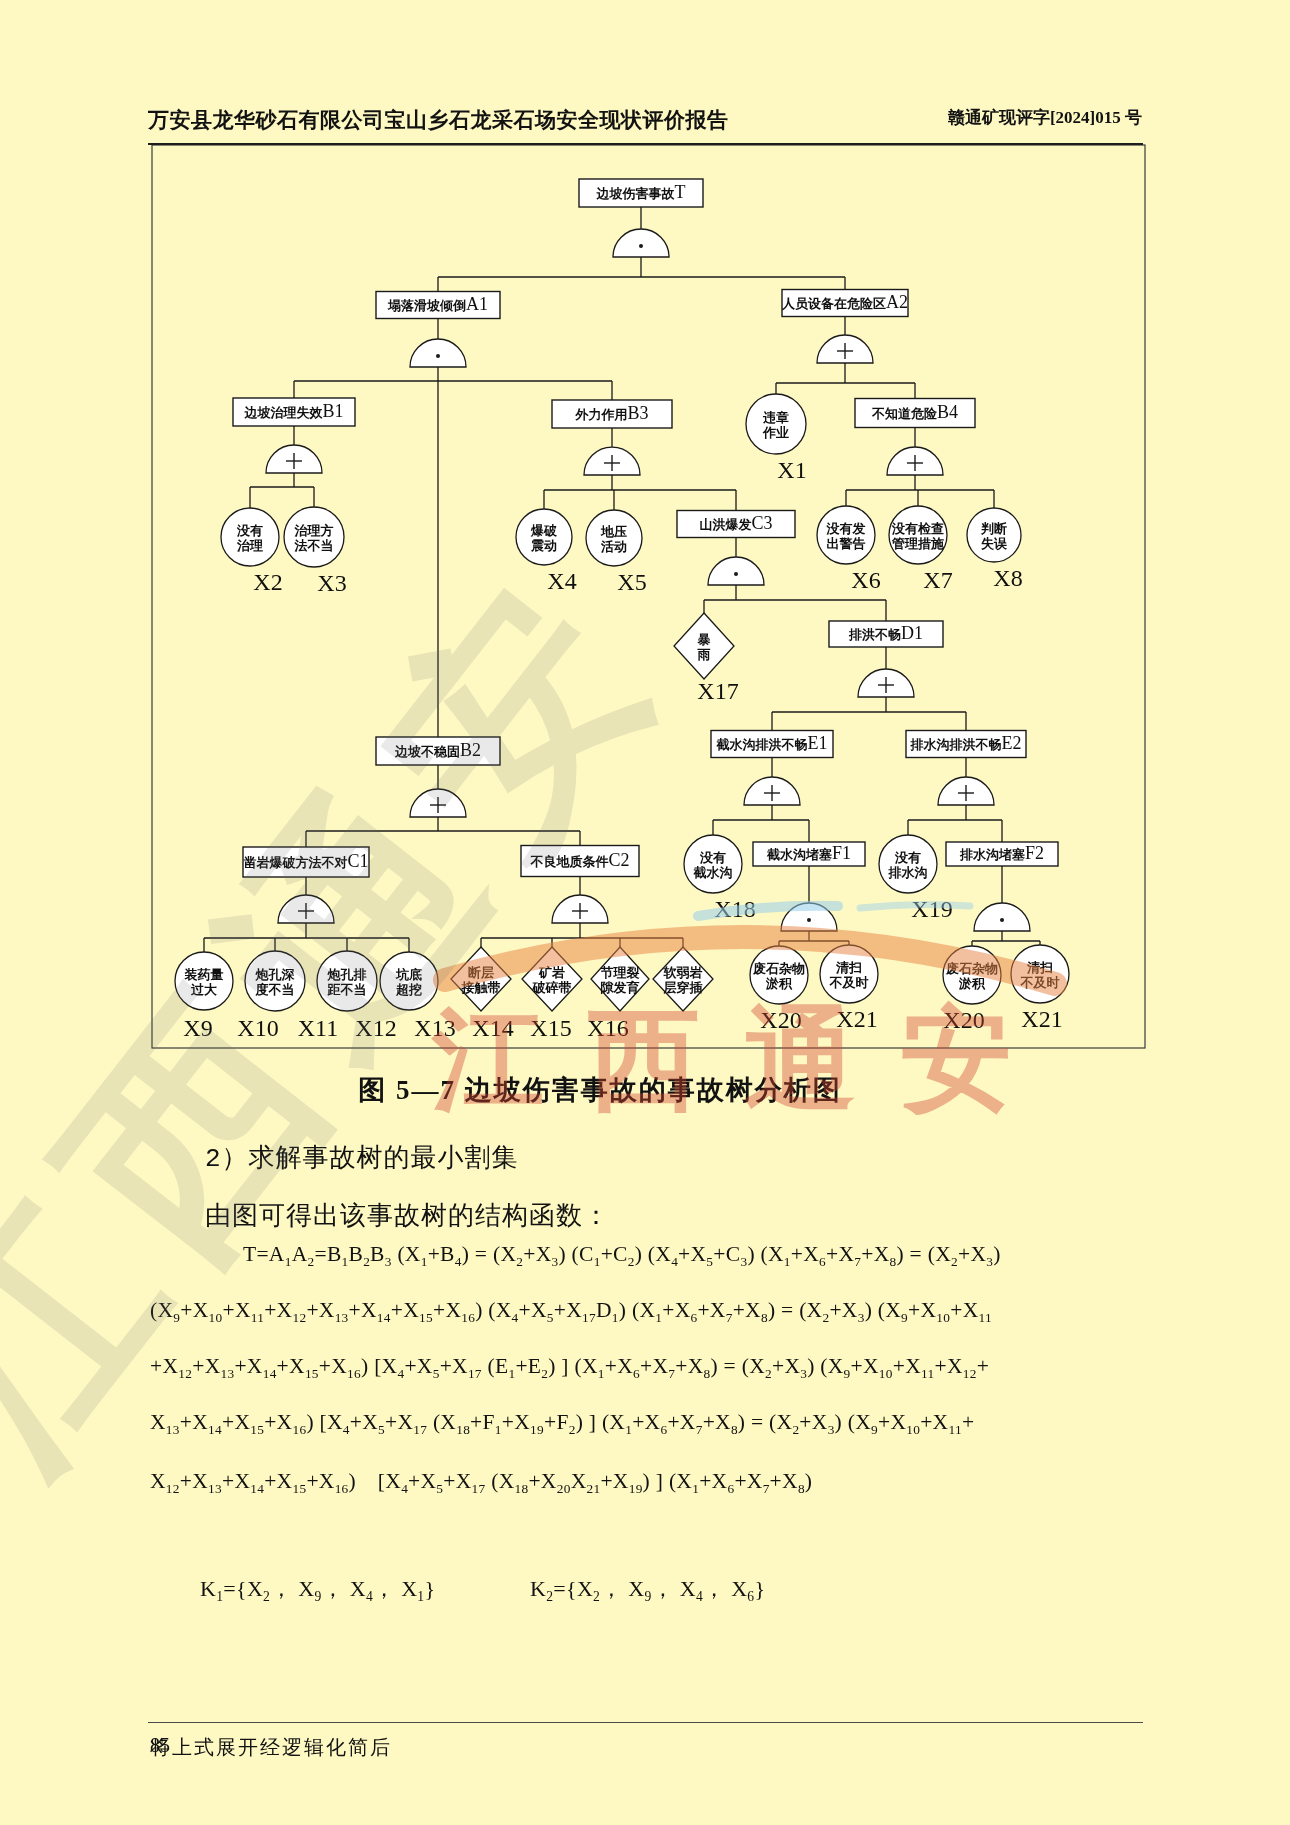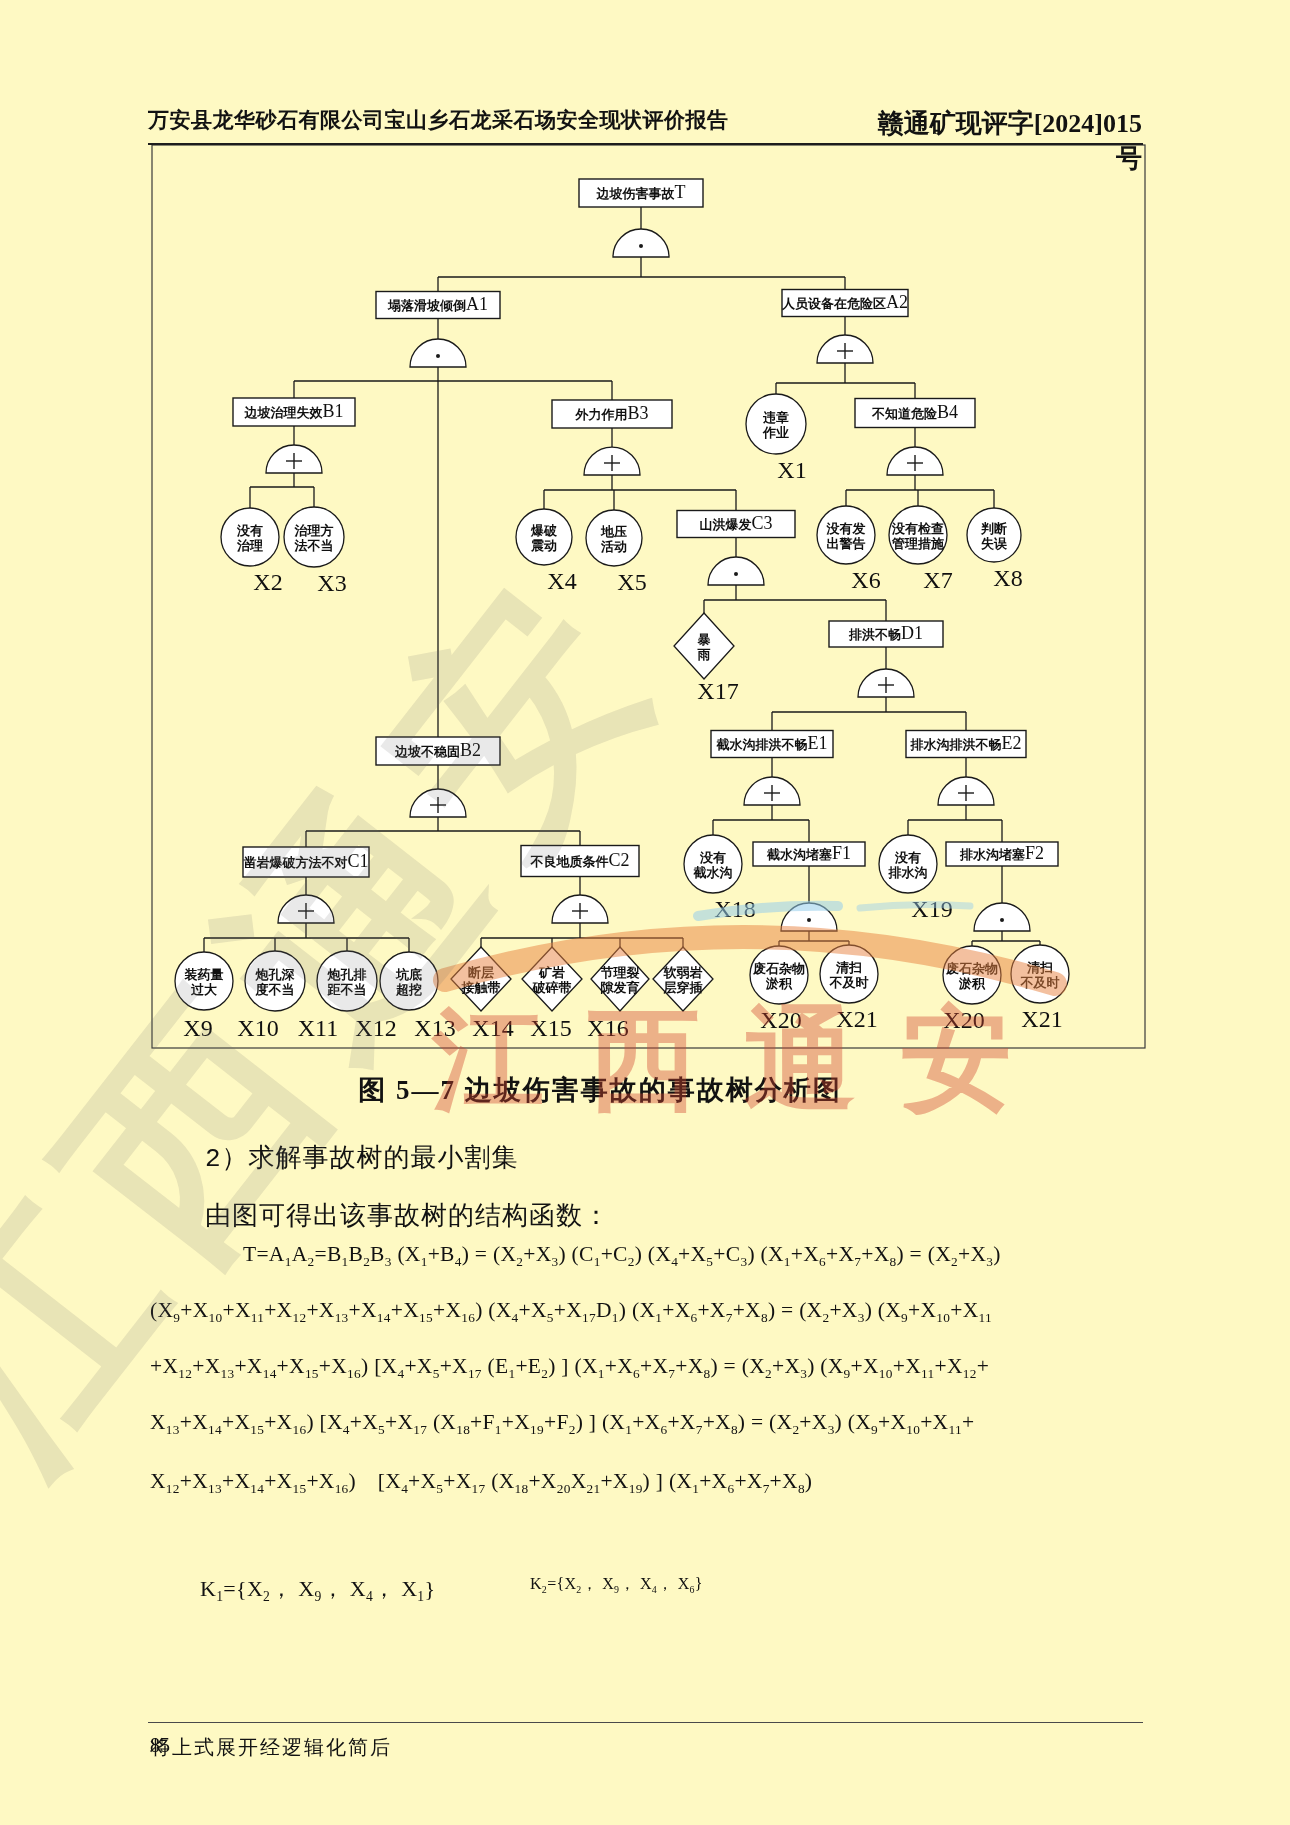--- a/index.html
+++ b/index.html
@@ -1,20 +1,20 @@
 <!DOCTYPE html>
 <html><head>
 <meta charset="utf-8">
 <style>
   html,body{margin:0;padding:0;background:#888;}
   .page{position:relative;width:1290px;height:1825px;background:#fef9c3;overflow:hidden;
         font-family:"Liberation Serif","DejaVu Serif",serif;color:#121212;margin:0 auto;}
   
   .hdr-left{position:absolute;left:148px;top:106px;font-size:21px;font-weight:bold;letter-spacing:.5px;z-index:3;}
-  .hdr-right{position:absolute;left:860px;top:106px;width:282px;font-size:26px;font-weight:bold;text-align:right;z-index:3;}
+  .hdr-right{position:absolute;left:860px;top:106px;width:282px;font-size:17px;font-weight:bold;text-align:right;z-index:3;}
   .hdr-rule{position:absolute;left:148px;top:143px;width:995px;height:2px;background:#1d1d1d;z-index:3;}
   
   #tree-svg{position:absolute;left:150px;top:140px;z-index:2;}
   .nt{font-family:"Liberation Serif","DejaVu Serif",serif;font-size:13px;font-weight:bold;fill:#101010;}
   .nid{font-size:18px;font-weight:normal;}
   .xid{font-family:"Liberation Serif","DejaVu Serif",serif;font-size:24px;fill:#101010;}
   .caption{position:absolute;left:150px;top:1072px;width:900px;text-align:center;font-size:27px;
            font-weight:bold;letter-spacing:2px;z-index:3;}
   
   .para{position:absolute;font-size:26px;letter-spacing:1px;z-index:3;white-space:nowrap;}
@@ -22,21 +22,21 @@
   .p-intro{left:205px;top:1198px;}
   .p-expand{left:205px;top:1516px;}
   .fm{position:absolute;font-size:21.5px;white-space:nowrap;z-index:3;letter-spacing:.3px;}
   .fm sub{font-size:.62em;}
   .fm1{left:243px;top:1242px;}
   .fm2{left:150px;top:1298px;}
   .fm3{left:150px;top:1354px;}
   .fm4{left:150px;top:1410px;}
   .fm5{left:150px;top:1466px;}
   .k1{left:200px;top:1574px;font-size:22px;}
-  .k2{left:530px;top:1574px;font-size:16px;}
+  .k2{left:530px;top:1574px;font-size:22px;}
   
   .ft-rule{position:absolute;left:148px;top:1722px;width:995px;height:1px;background:#4a4a4a;z-index:3;}
   .ft-company{position:absolute;left:150px;top:1734px;font-size:20px;letter-spacing:2px;z-index:3;}
   .ft-page{position:absolute;left:150px;top:1734px;width:860px;text-align:left;font-size:20px;z-index:3;}
   
   .wm-gray{position:absolute;left:90px;top:1210px;font-size:235px;font-weight:bold;letter-spacing:25px;
            color:rgba(110,110,110,.15);transform:rotate(-52deg);transform-origin:0 100%;
            white-space:nowrap;pointer-events:none;z-index:6;}
   .wm-red1{position:absolute;left:432px;top:985px;font-size:112px;font-weight:bold;letter-spacing:44px;
            color:rgba(210,70,48,.40);white-space:nowrap;pointer-events:none;z-index:6;}

